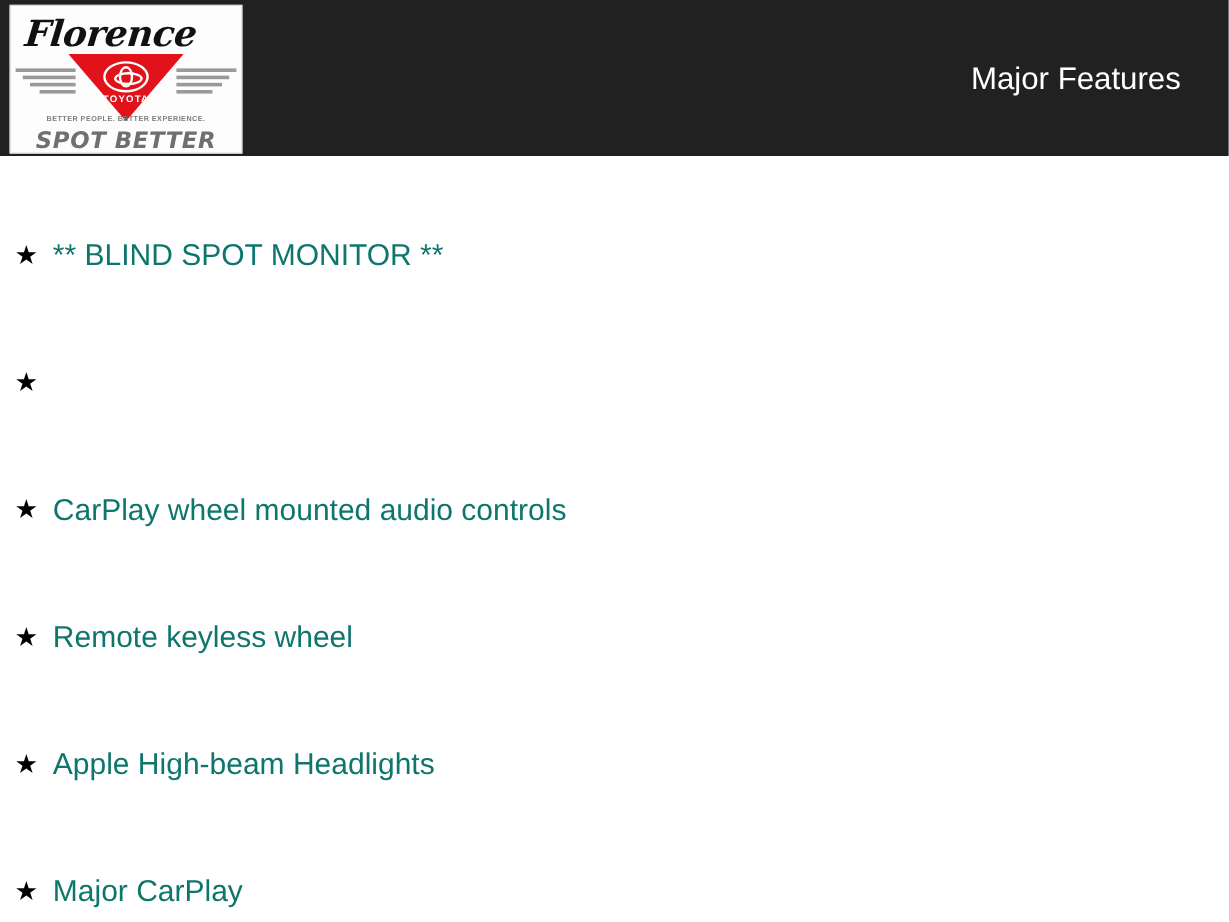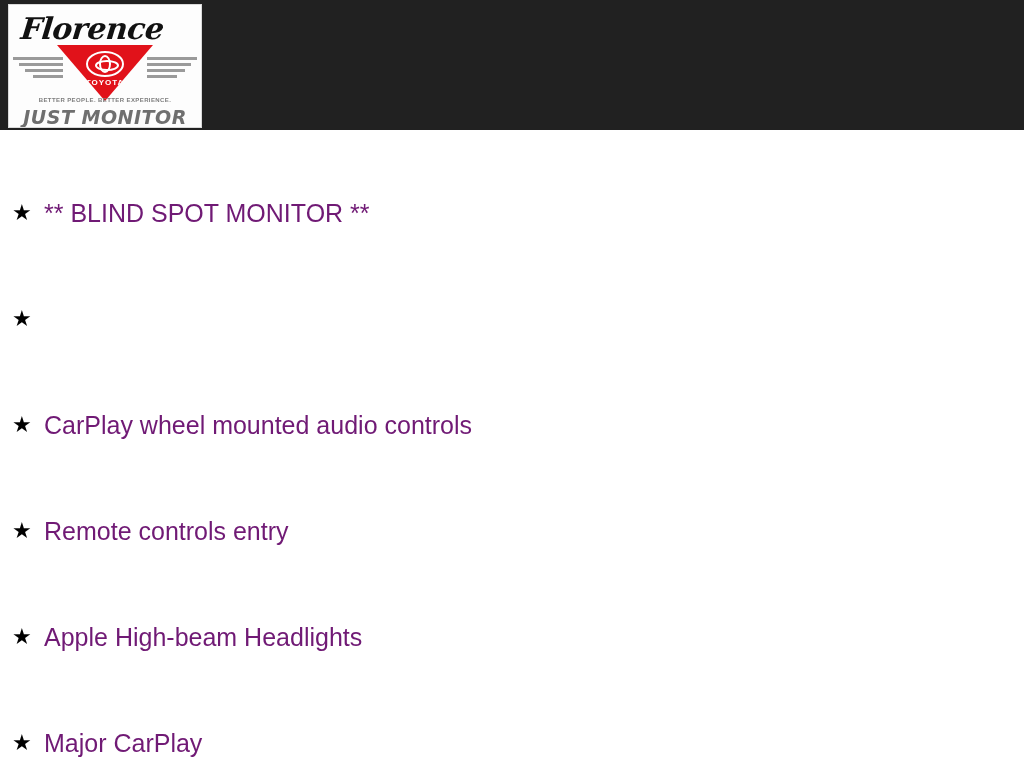--- a/index.html
+++ b/index.html
@@ -193,21 +193,21 @@
   .bullet-star {
     font-size: 22px;
     color: #000000;
     line-height: 1;
     width: 32px;
     flex: 0 0 32px;
   }
 
   .feature-text {
     font-size: 25px;
-    color: #701a75;
+    color: #0f766e;
     font-family: "Liberation Sans", sans-serif;
     white-space: nowrap;
   }
 </style>
 </head>
 <body>
 
 <div class="page">
 
   <div class="header">
@@ -228,45 +228,46 @@
             <span></span>
             <span></span>
         </div>
 
         <div class="logo-badge">
           <div class="logo-oval"></div>
           <div class="logo-toyota-word">TOYOTA</div>
         </div>
 
         <div class="logo-tagline">BETTER PEOPLE. BETTER EXPERIENCE.</div>
-        <div class="logo-justbetter">JUST MONITOR</div>
+        <div class="logo-justbetter">SPOT BETTER</div>
       </div>
     </div>
 
+    <div class="header-title">Major Features</div>
   </div>
 
   <div class="features">
 
     <div class="feature-row">
       <span class="bullet-star">★</span>
       <span class="feature-text">** BLIND SPOT MONITOR **</span>
     </div>
 
     <div class="feature-row">
       <span class="bullet-star">★</span>
     </div>
 
     <div class="feature-row">
       <span class="bullet-star">★</span>
       <span class="feature-text">CarPlay wheel mounted audio controls</span>
     </div>
 
     <div class="feature-row">
       <span class="bullet-star">★</span>
-      <span class="feature-text">Remote controls entry</span>
+      <span class="feature-text">Remote keyless wheel</span>
     </div>
 
     <div class="feature-row">
       <span class="bullet-star">★</span>
       <span class="feature-text">Apple High-beam Headlights</span>
     </div>
 
     <div class="feature-row">
       <span class="bullet-star">★</span>
       <span class="feature-text">Major CarPlay</span>

